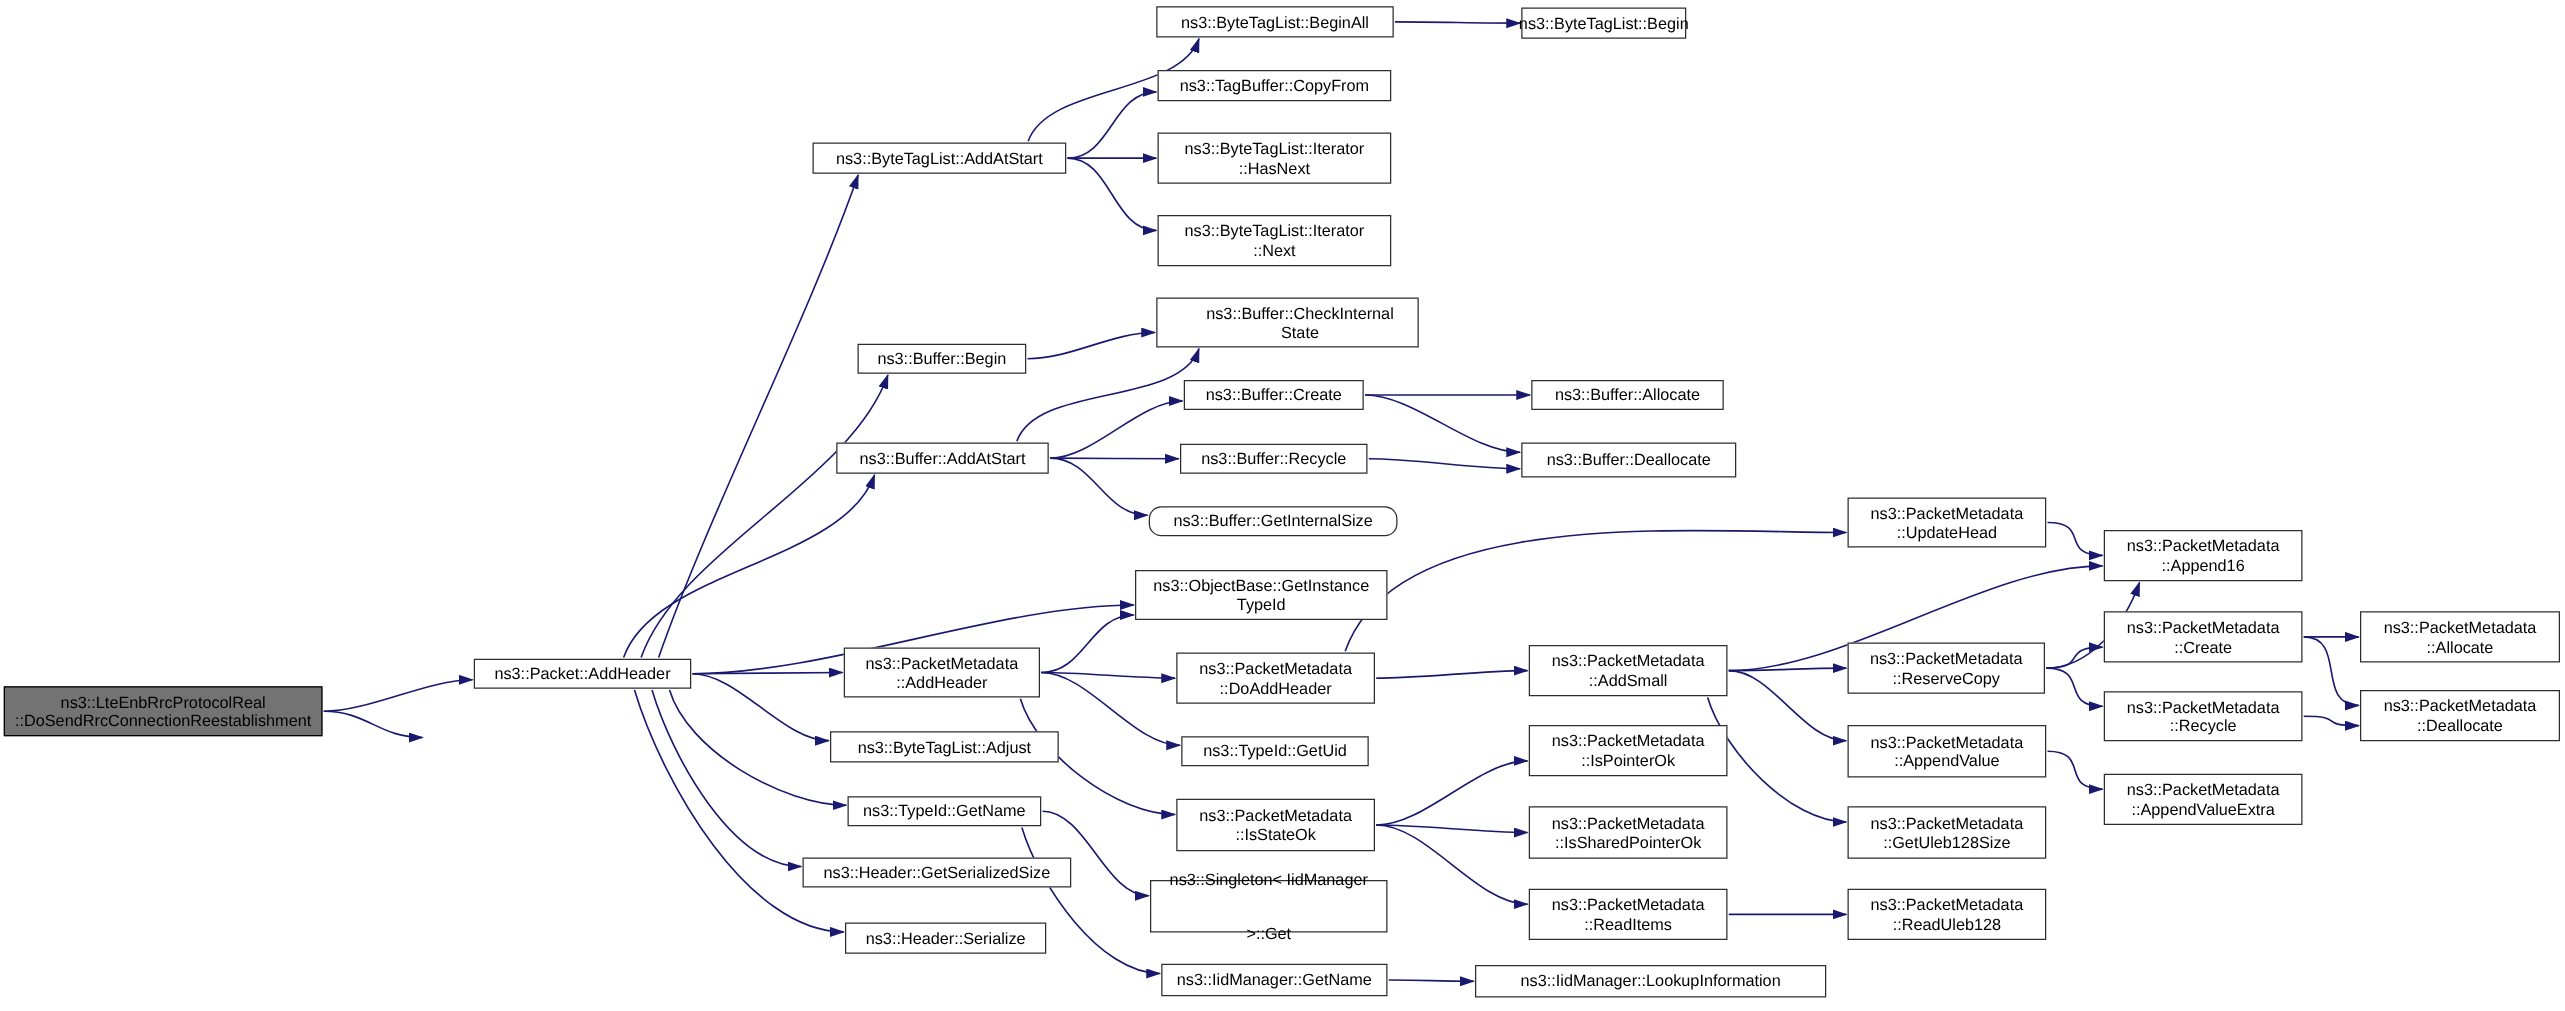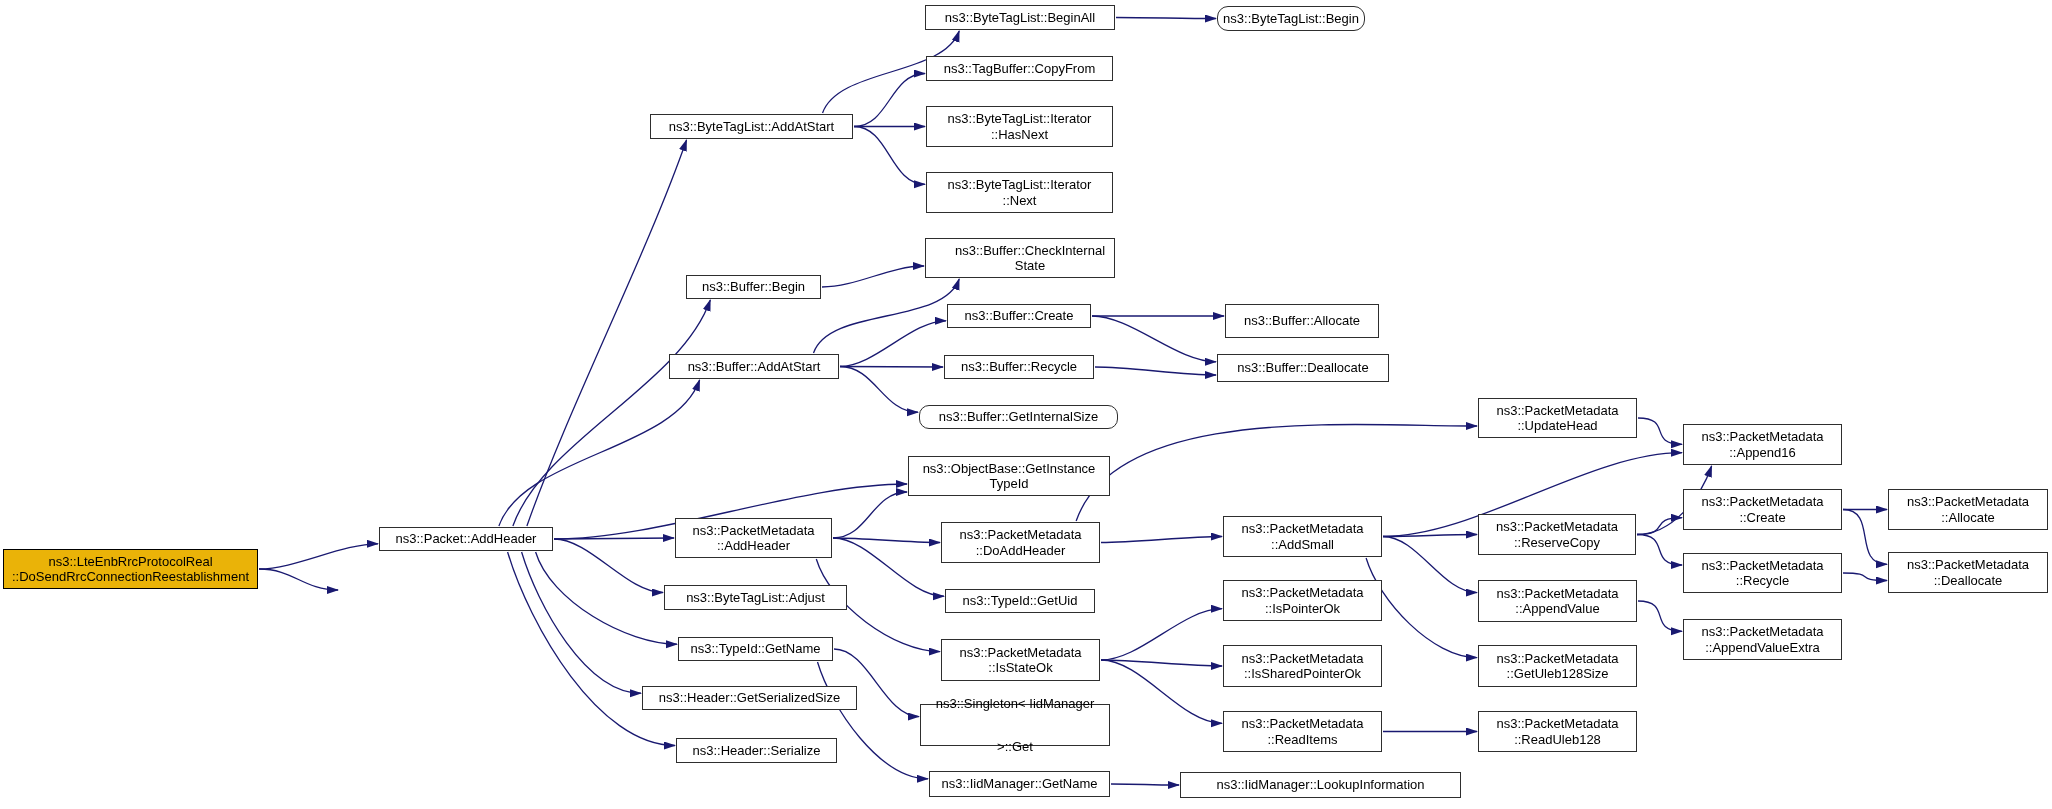--- a/index.html
+++ b/index.html
@@ -3,21 +3,21 @@
 <meta charset="utf-8">
 <style>
   html,body{margin:0;padding:0;background:#ffffff;}
   #stage{position:relative;width:2052px;height:809px;background:#ffffff;overflow:hidden;
          font-family:"Liberation Sans",sans-serif;}
   #edges{position:absolute;left:0;top:0;width:2052px;height:809px;}
   .node{position:absolute;box-sizing:border-box;background:#ffffff;border:1px solid #2e2e2e;
         display:flex;flex-direction:column;justify-content:center;align-items:center;
         text-align:center;font-size:13px;line-height:1.18;color:#000;white-space:nowrap;
         cursor:pointer;z-index:2;}
-  .node.root{background:#eab308;border-color:#000;cursor:default;}
+  .node.root{background:#737373;border-color:#000;cursor:default;}
   .node div{pointer-events:none;}
 </style>
 </head>
 <body>
 
 <div id="stage">
   <svg id="edges" xmlns="http://www.w3.org/2000/svg">
     <defs>
       <marker id="arrow" markerUnits="userSpaceOnUse" markerWidth="14" markerHeight="10" refX="11" refY="4" orient="auto">
         <path d="M0,0 L12,4 L0,8 z" fill="#191970"></path>
@@ -79,48 +79,48 @@
     </div>
     <div class="node" style="left: 379px; top: 527px; width: 174px; height: 24px;">
       <div>ns3::Packet::AddHeader</div>
     </div>
     <div class="node" style="left: 650px; top: 114px; width: 203px; height: 25px;">
       <div>ns3::ByteTagList::AddAtStart</div>
     </div>
     <div class="node" style="left: 925px; top: 5px; width: 190px; height: 25px; text-align: right;">
       <div>ns3::ByteTagList::BeginAll</div>
     </div>
-    <div class="node" style="left: 1217px; top: 6px; width: 148px; height: 25px; border-radius: 11px;">
+    <div class="node" style="left: 1217px; top: 6px; width: 132px; height: 25px;">
       <div>ns3::ByteTagList::Begin</div>
     </div>
     <div class="node" style="left: 926px; top: 56px; width: 187px; height: 25px;">
       <div>ns3::TagBuffer::CopyFrom</div>
     </div>
     <div class="node" style="left: 926px; top: 106px; width: 187px; height: 41px;">
       <div>ns3::ByteTagList::Iterator</div>
       <div>::HasNext</div>
     </div>
     <div class="node" style="left: 926px; top: 172px; width: 187px; height: 41px;">
       <div>ns3::ByteTagList::Iterator</div>
       <div>::Next</div>
     </div>
     <div class="node" style="left: 686px; top: 275px; width: 135px; height: 24px;">
       <div>ns3::Buffer::Begin</div>
     </div>
-    <div class="node" style="left: 925px; top: 238px; width: 190px; height: 40px; padding-left: 20px;">
+    <div class="node" style="left: 925px; top: 238px; width: 210px; height: 40px; padding-left: 20px;">
       <div>ns3::Buffer::CheckInternal</div>
       <div>State</div>
     </div>
     <div class="node" style="left: 669px; top: 354px; width: 170px; height: 25px; justify-content: center;">
       <div>ns3::Buffer::AddAtStart</div>
     </div>
     <div class="node" style="left: 947px; top: 304px; width: 144px; height: 24px;">
       <div>ns3::Buffer::Create</div>
     </div>
-    <div class="node" style="left: 1225px; top: 304px; width: 154px; height: 34px;">
+    <div class="node" style="left: 1225px; top: 304px; width: 154px; height: 24px;">
       <div>ns3::Buffer::Allocate</div>
     </div>
     <div class="node" style="left: 944px; top: 355px; width: 150px; height: 24px;">
       <div>ns3::Buffer::Recycle</div>
     </div>
     <div class="node" style="left: 1217px; top: 354px; width: 172px; height: 28px;">
       <div>ns3::Buffer::Deallocate</div>
     </div>
     <div class="node" style="left: 919px; top: 405px; width: 199px; height: 24px; border-radius: 10px;">
       <div>ns3::Buffer::GetInternalSize</div>

